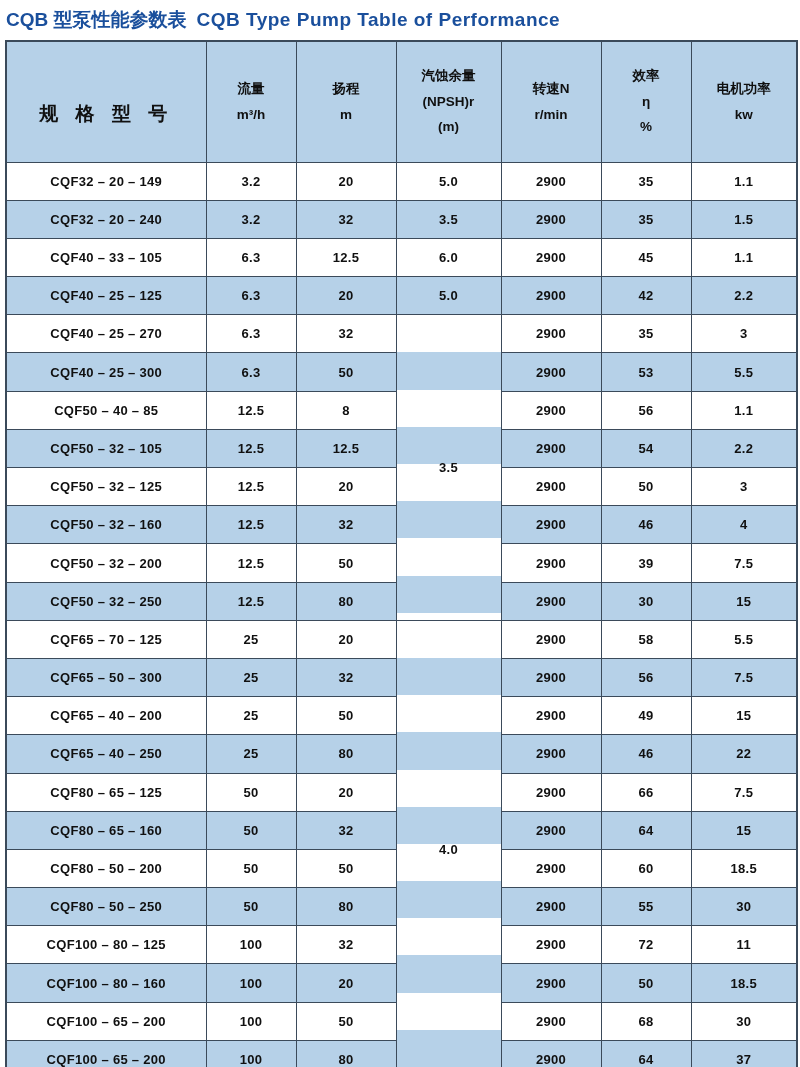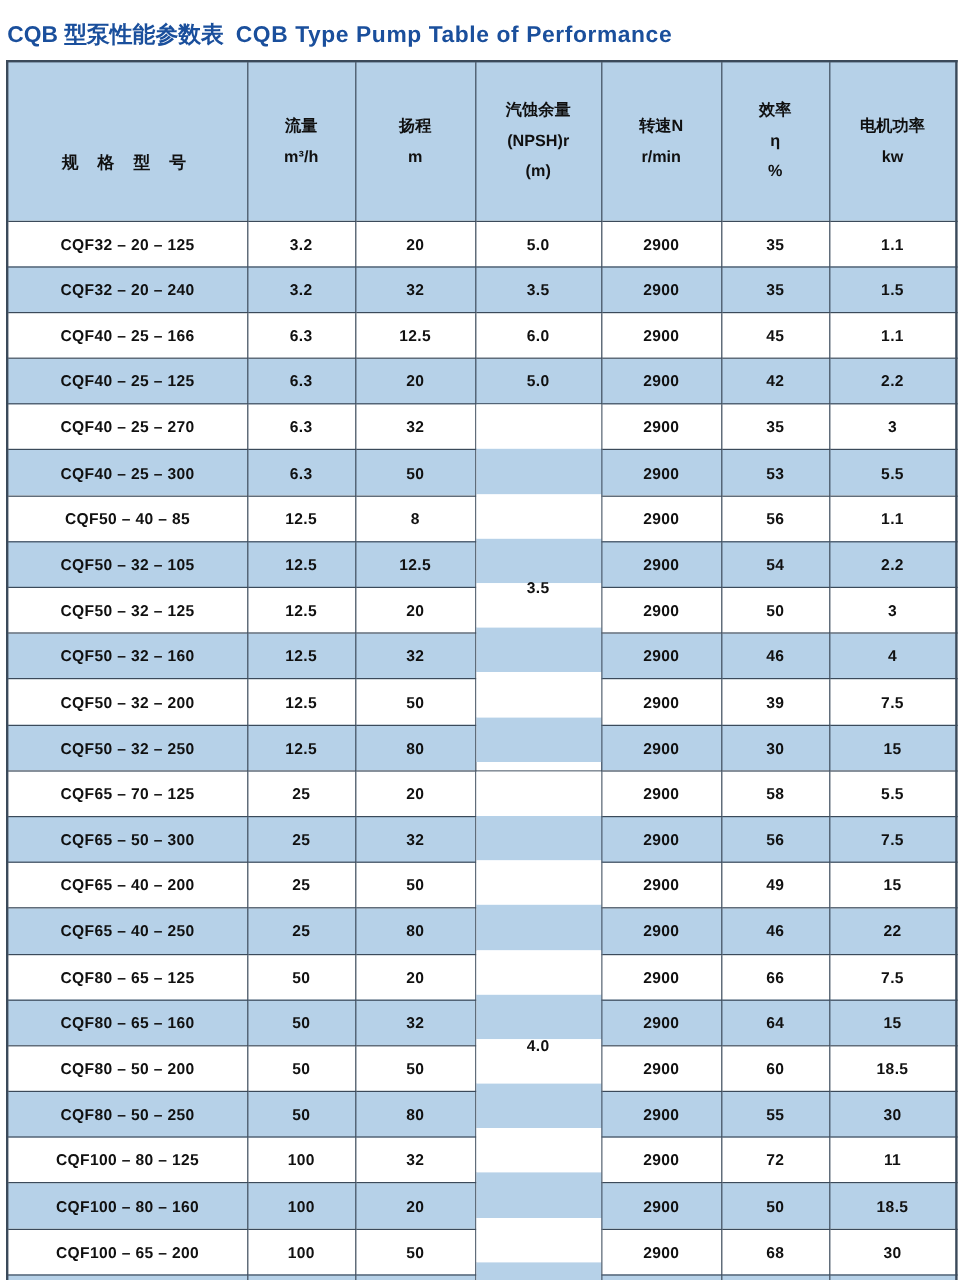--- a/index.html
+++ b/index.html
@@ -17,21 +17,21 @@
     position: relative;
     width: 800px;
     height: 1067px;
     box-sizing: border-box;
   }
   #title {
     color: #1a4f9c;
     font-size: 19px;
     font-weight: bold;
     letter-spacing: 0.5px;
-    padding: 16px 0 6px 6px;
+    padding: 6px 0 6px 6px;
     line-height: 1.45;
     white-space: nowrap;
   }
   #title .cn { letter-spacing: 0px; }
   #title .en { margin-left: 10px; }
 
   table.perf {
     border-collapse: collapse;
     table-layout: fixed;
     width: 791px;
@@ -58,23 +58,23 @@
   thead td {
     background: #b6d1e8;
     height: 96px;
     font-size: 13.5px;
     line-height: 1.9;
   }
   thead td .l1 { display:block; }
   thead td .l2 { display:block; }
   thead td .l3 { display:block; }
   thead td.model-head {
-    font-size: 14px;
+    font-size: 19px;
     letter-spacing: 6px;
-    padding-top: 36px;
+    padding-top: 24px;
     vertical-align: middle;
   }
 
   tbody td {
     height: 37.2px;
     font-size: 13px;
     letter-spacing: 0.3px;
     white-space: nowrap;
   }
   tbody tr.odd td { background: #ffffff; }
@@ -159,39 +159,39 @@
         </td>
         <td>
           <span class="l1">电机功率</span>
           <span class="l2"></span>
           <span class="l3">kw</span>
         </td>
       </tr>
     </thead>
     <tbody id="tbody">
         <tr class="odd">
-          <td>CQF32 – 20 – 125</td>
+          <td>CQF32 – 20 – 149</td>
           <td>3.2</td>
           <td>20</td>
           <td>5.0</td>
           <td>2900</td>
           <td>35</td>
           <td>1.1</td>
         </tr>
         <tr class="even">
           <td>CQF32 – 20 – 240</td>
           <td>3.2</td>
           <td>32</td>
           <td>3.5</td>
           <td>2900</td>
           <td>35</td>
           <td>1.5</td>
         </tr>
         <tr class="odd">
-          <td>CQF40 – 25 – 166</td>
+          <td>CQF40 – 33 – 105</td>
           <td>6.3</td>
           <td>12.5</td>
           <td>6.0</td>
           <td>2900</td>
           <td>45</td>
           <td>1.1</td>
         </tr>
         <tr class="even">
           <td>CQF40 – 25 – 125</td>
           <td>6.3</td>

